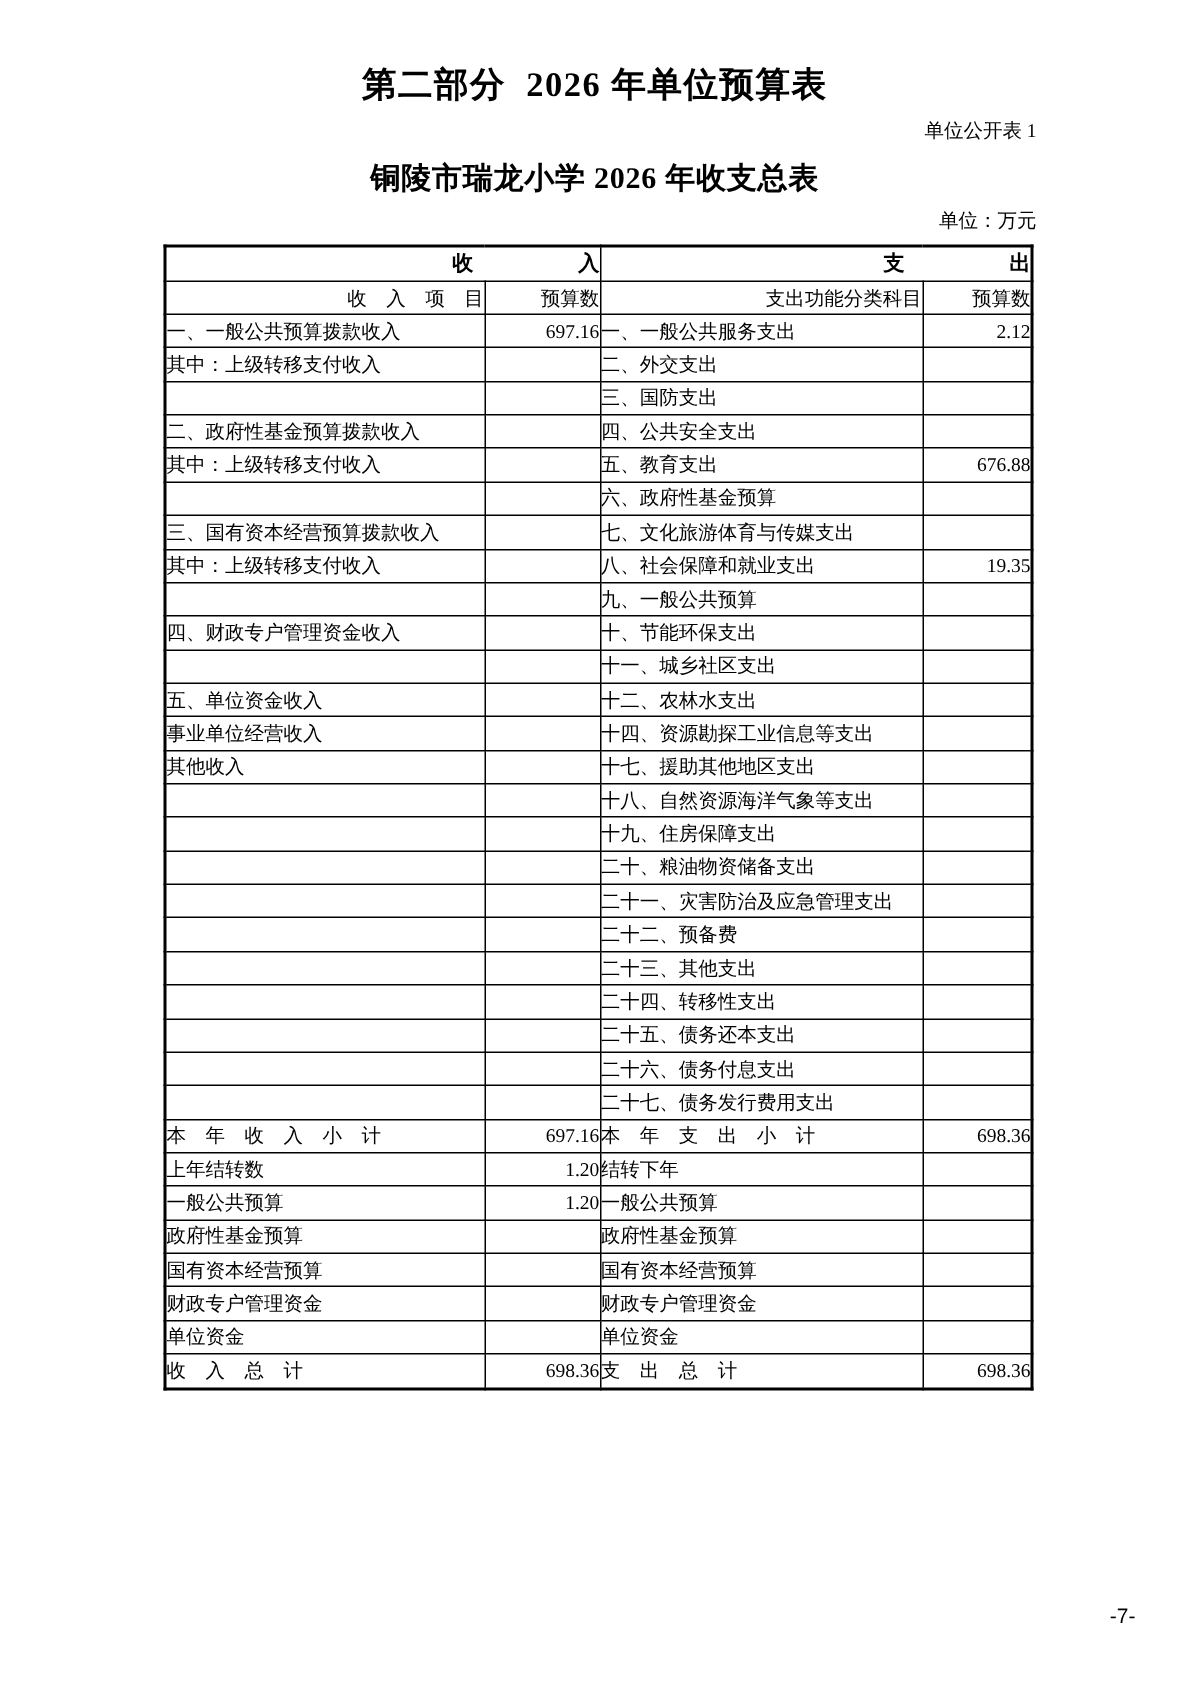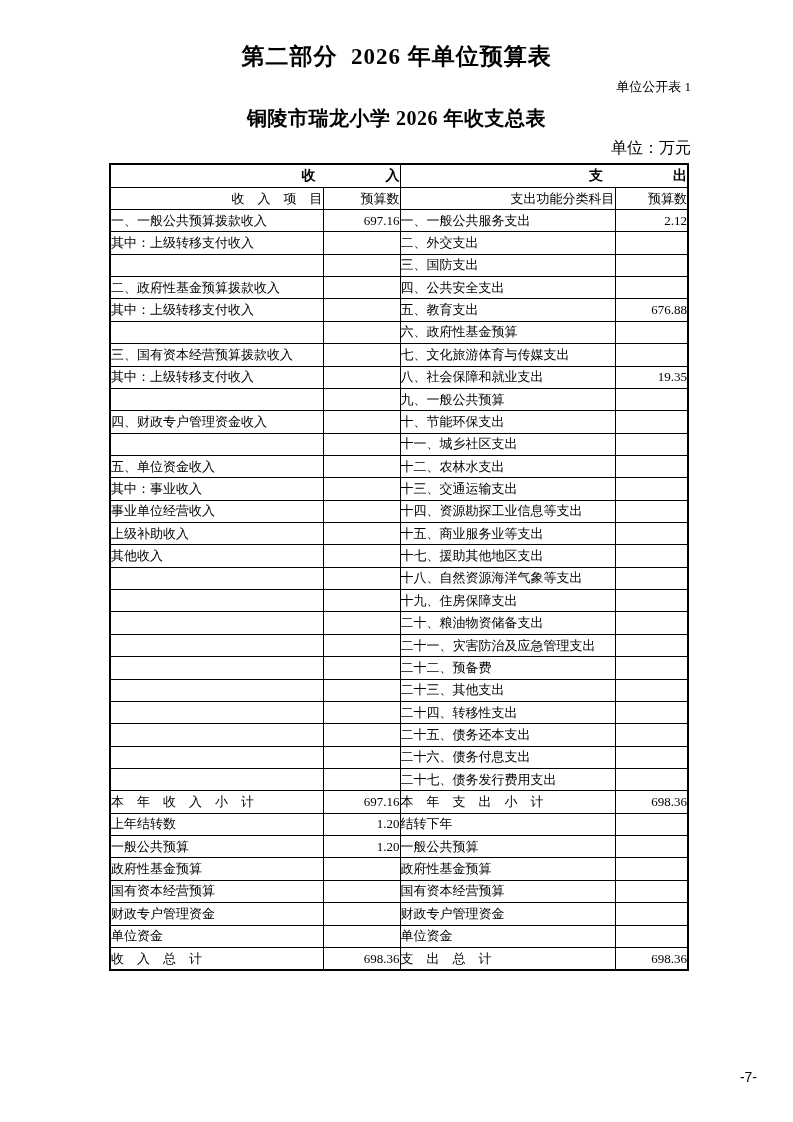--- a/index.html
+++ b/index.html
@@ -13,21 +13,21 @@
     font-size:23px;font-weight:bold;white-space:pre;letter-spacing:1px;
   }
   .table-label{
     position:absolute;top:78px;right:102px;font-size:13px;white-space:pre;
   }
   .sub-title{
     position:absolute;top:105px;left:0;width:100%;text-align:center;
     font-size:20px;font-weight:bold;white-space:pre;letter-spacing:0.5px;
   }
   .unit-note{
-    position:absolute;top:138px;right:102px;font-size:16px;white-space:pre;
+    position:absolute;top:138px;right:102px;font-size:13px;white-space:pre;
   }
   table.budget{
     position:absolute;left:109px;top:163px;
     width:578px;border-collapse:collapse;table-layout:fixed;
     border:2px solid #000;
   }
   table.budget td,table.budget th{
     border:1px solid #000;padding:0;overflow:hidden;white-space:pre;
     font-size:13px;font-weight:normal;vertical-align:middle;
   }
@@ -139,35 +139,23 @@
         <td class="label ind0">十一、城乡社区支出</td>
         <td class="value"></td>
       </tr>
       <tr class="datarow">
         <td class="label ind0">五、单位资金收入</td>
         <td class="value"></td>
         <td class="label ind0">十二、农林水支出</td>
         <td class="value"></td>
       </tr>
       <tr class="datarow">
-        <td class="label ind2">其中：事业收入</td>
-        <td class="value"></td>
-        <td class="label ind0">十三、交通运输支出</td>
-        <td class="value"></td>
-      </tr>
-      <tr class="datarow">
         <td class="label ind3">事业单位经营收入</td>
         <td class="value"></td>
         <td class="label ind0">十四、资源勘探工业信息等支出</td>
-        <td class="value"></td>
-      </tr>
-      <tr class="datarow">
-        <td class="label ind3">上级补助收入</td>
-        <td class="value"></td>
-        <td class="label ind0">十五、商业服务业等支出</td>
         <td class="value"></td>
       </tr>
       <tr class="datarow">
         <td class="label ind3">其他收入</td>
         <td class="value"></td>
         <td class="label ind0">十七、援助其他地区支出</td>
         <td class="value"></td>
       </tr>
       <tr class="datarow">
         <td class="label ind0"></td>

